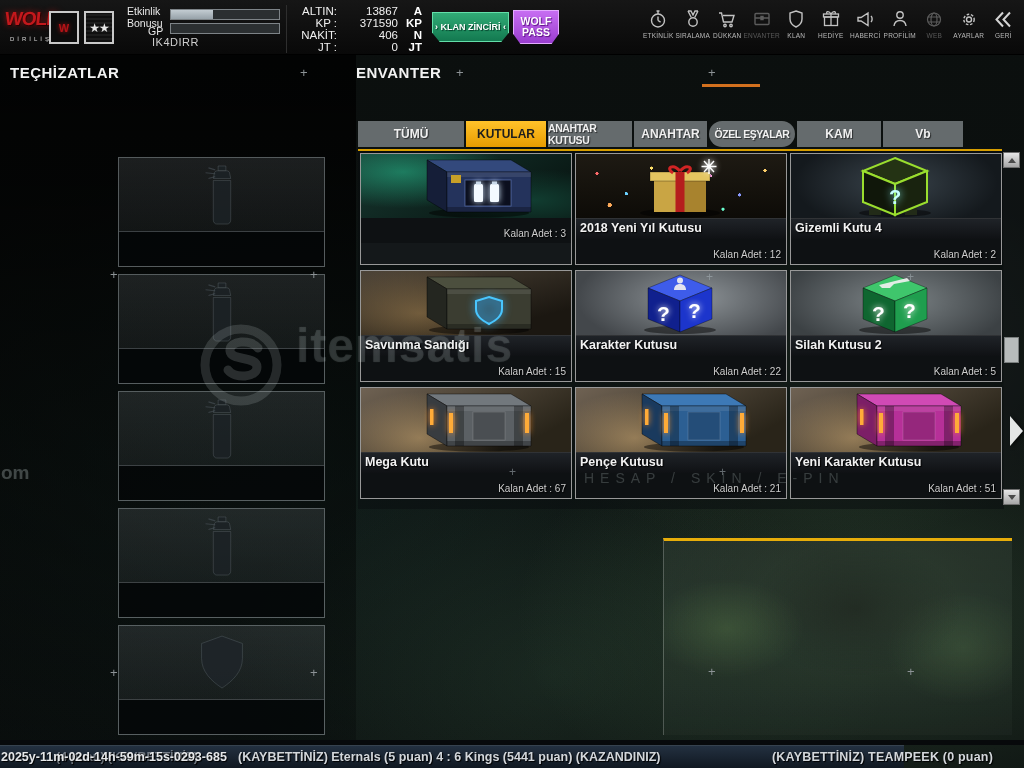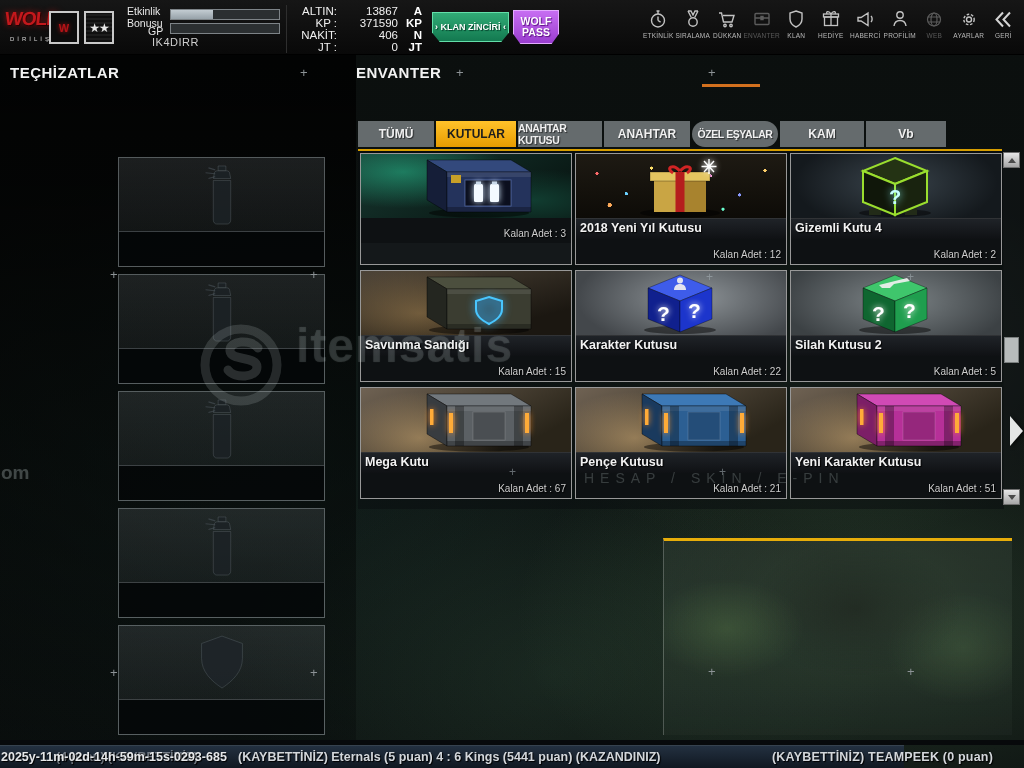--- a/index.html
+++ b/index.html
@@ -341,24 +341,24 @@
       <span class="plus" style="left: 310px; top: 611px;">+</span>
     </div>
 
   <div id="rightpanel">
     <div class="paneltitle" style="left:0">ENVANTER</div>
     <span class="plus" style="left:100px;top:11px">+</span>
     <span class="plus" style="left:352px;top:11px">+</span>
     <div class="gridbg"></div>
     <div id="tab-indicator"></div>
     <div id="subtabs">
-        <div class="subtab" style="width: 76px;">TÜMÜ</div>
+        <div class="subtab" style="width: 106px;">TÜMÜ</div>
         <div class="subtab active" style="width: 80px;">KUTULAR</div>
         <div class="subtab cond" style="width: 84px;">ANAHTAR KUTUSU</div>
-        <div class="subtab" style="width: 86px;">ANAHTAR</div>
+        <div class="subtab" style="width: 73px;">ANAHTAR</div>
         <div class="subtab cond" style="width: 86px; border-radius: 13px;">ÖZEL EŞYALAR</div>
         <div class="subtab" style="width: 84px;">KAM</div>
         <div class="subtab" style="width: 80px;">Vb</div>
       </div>
     <div id="subtab-underline"></div>
     <div id="item-grid">
         <div class="card">
           <div class="cimg" style="background:radial-gradient(150px 52px at 20% 28%, rgba(40,200,150,.5), transparent 70%), radial-gradient(130px 44px at 82% 72%, rgba(28,118,92,.38), transparent 70%), linear-gradient(150deg,#173830 0%,#0a1a16 75%)">
             <svg viewBox="0 0 210 64" preserveAspectRatio="xMidYMax meet" font-family="Liberation Sans,sans-serif">
               <ellipse cx="118" cy="59" rx="50" ry="4.5" fill="rgba(0,0,0,.45)"></ellipse>

